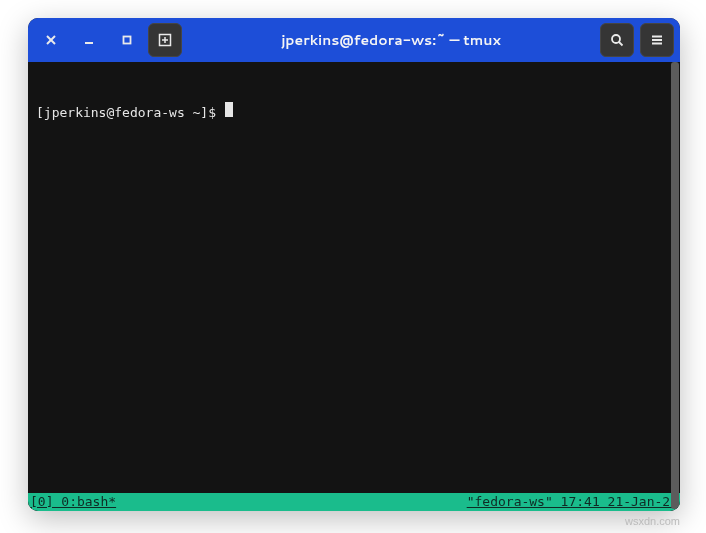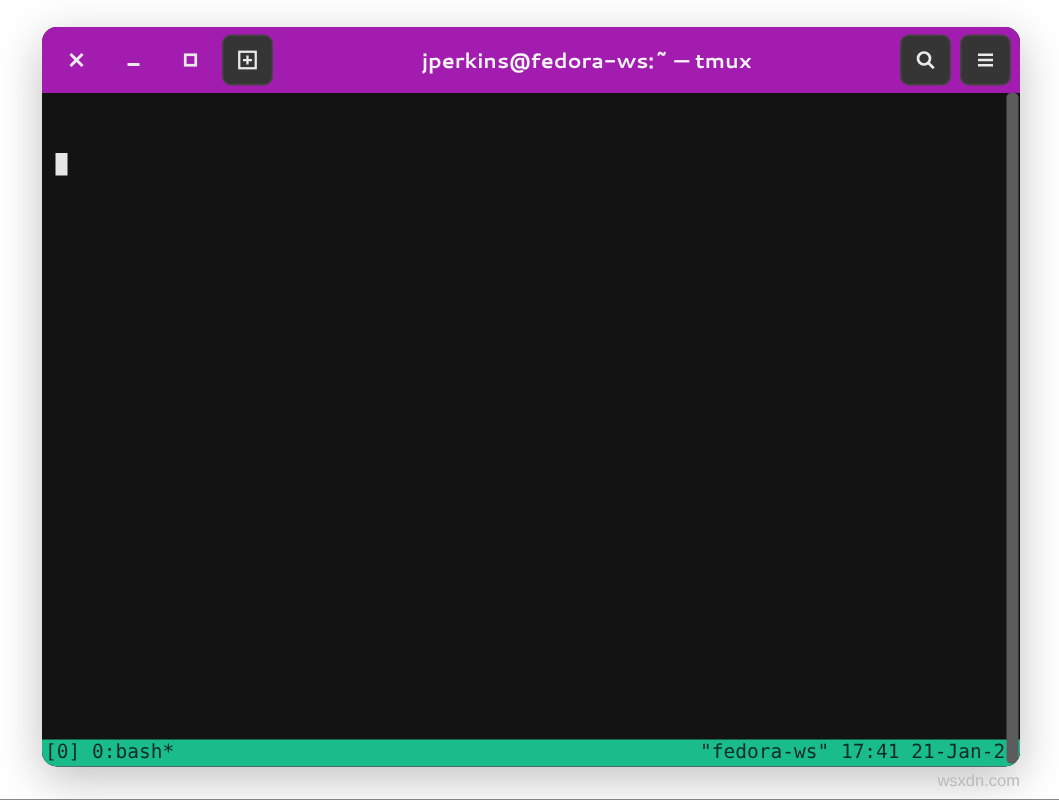--- a/index.html
+++ b/index.html
@@ -22,21 +22,21 @@
       height: 493px;
       background: #131313;
       border-radius: 10px;
       overflow: hidden;
       box-shadow: 0 8px 30px rgba(0,0,0,0.25);
       display: flex;
       flex-direction: column;
     }
     .titlebar {
       height: 44px;
-      background: #a21caf;
+      background: #1d4ed8;
       display: flex;
       align-items: center;
       padding: 12px 6px;
       gap: 4px;
       color: #f5f5f5;
       font-family: "Cantarell", "DejaVu Sans", sans-serif;
       font-weight: 700;
       font-size: 14px;
     }
     .tb-btn {
@@ -99,20 +99,21 @@
       height: 18px;
       background: #1abc8c;
       color: #0f2b25;
       font-size: 13px;
       line-height: 18px;
       display: flex;
       justify-content: space-between;
       font-family: "DejaVu Sans Mono", "Liberation Mono", monospace;
       padding: 0 2px;
       white-space: pre;
+      text-decoration: underline;
     }
     .scrollbar {
       position: absolute;
       right: 0;
       top: 44px;
       bottom: 2px;
       width: 10px;
       background: transparent;
     }
     .scrollbar-thumb {
@@ -175,21 +176,21 @@
           <line x1="2" y1="3.5" x2="12" y2="3.5" stroke="#eaeaea" stroke-width="1.8"></line>
           <line x1="2" y1="7" x2="12" y2="7" stroke="#eaeaea" stroke-width="1.8"></line>
           <line x1="2" y1="10.5" x2="12" y2="10.5" stroke="#eaeaea" stroke-width="1.8"></line>
         </svg>
       </div>
     </div>
   </div>
 
   <div class="terminal-area">
     <div class="terminal-body">
-      <div class="prompt-line"><span class="cursor"></span></div>
+      <div class="prompt-line"><span>[jperkins@fedora-ws ~]$ </span><span class="cursor"></span></div>
     </div>
     <div class="tmux-status">
       <span>[0] 0:bash*</span>
       <span>"fedora-ws" 17:41 21-Jan-21</span>
     </div>
   </div>
 
   <div class="scrollbar">
     <div class="scrollbar-thumb"></div>
   </div>

